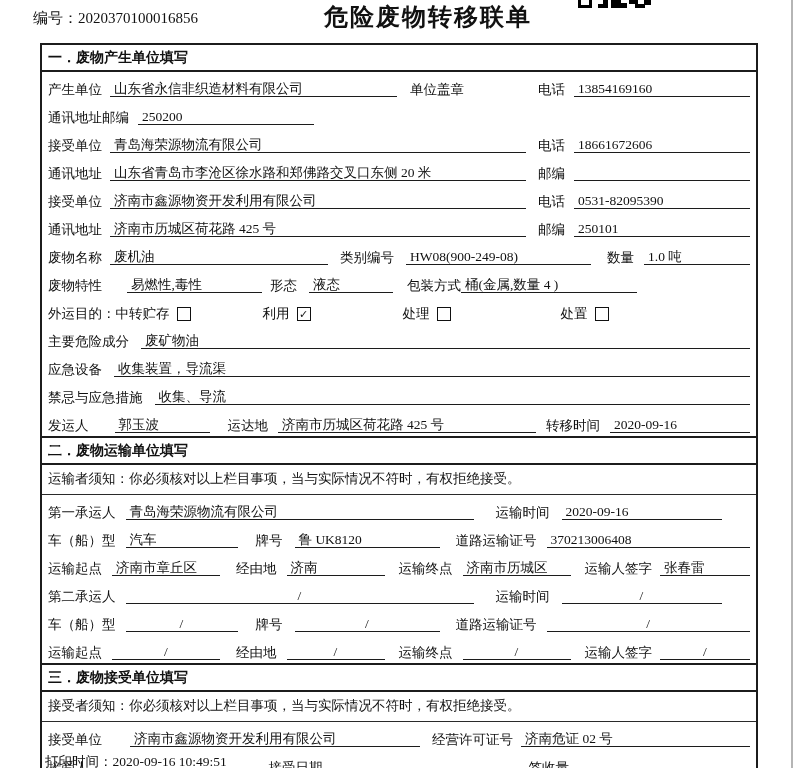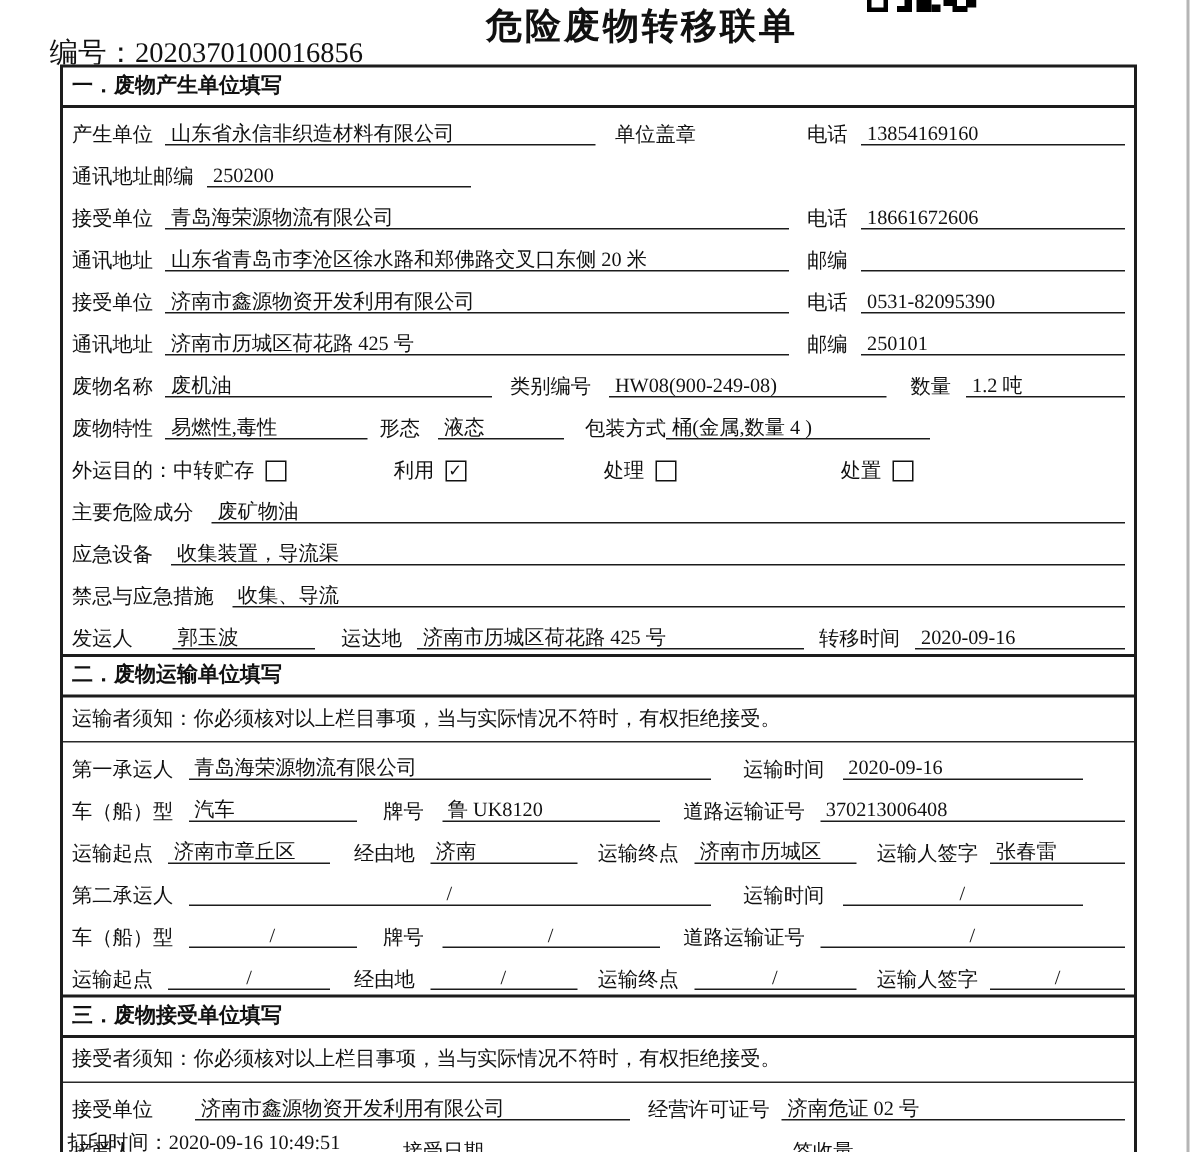--- a/index.html
+++ b/index.html
@@ -2,21 +2,21 @@
 <html><head>
 <meta charset="utf-8">
 <style>
   html,body{margin:0;padding:0;}
   body{
     width:796px;height:768px;position:relative;overflow:hidden;
     background:#ffffff;color:#111;
     font-family:"Liberation Serif","DejaVu Serif",serif;
     font-size:13.5px;
   }
-  .doc-no{position:absolute;left:33px;top:22px;font-size:19px;white-space:nowrap;}
+  .doc-no{position:absolute;left:33px;top:9px;font-size:15px;white-space:nowrap;}
   .title{position:absolute;left:0;right:0;top:1px;text-align:center;
          font-size:24px;font-weight:bold;letter-spacing:2px;transform:translateX(30px);}
   .qr{position:absolute;left:578px;top:0;width:73px;height:8px;}
   .edge-line{position:absolute;top:0;bottom:0;right:3px;width:2px;background:#b5b5b5;}
   .form{position:absolute;left:40px;top:43px;width:714px;border:2px solid #1c1c1c;background:#fff;}
   .sec-h{font-size:14px;font-weight:bold;padding:3px 6px;line-height:19px;border-bottom:2px solid #1c1c1c;white-space:nowrap;}
   .sec-h.mid{border-top:2px solid #1c1c1c;}
   .notice{font-size:13.5px;padding:5px 6px 6px 6px;border-bottom:1.5px solid #2a2a2a;white-space:nowrap;}
   .row{display:flex;align-items:flex-end;height:25px;padding:0 6px 3px 6px;line-height:15px;}
   .lbl{white-space:nowrap;flex-shrink:0;}
@@ -96,26 +96,26 @@
     <span class="lbl">邮编</span>
     <span class="u" style="width:176px;margin-left:9px">250101</span>
   </div>
 
   <div class="row">
     <span class="lbl">废物名称</span>
     <span class="u" style="width:218px;margin-left:8px">废机油</span>
     <span class="lbl" style="margin-left:12px">类别编号</span>
     <span class="u" style="width:185px;margin-left:12px">HW08(900-249-08)</span>
     <span class="lbl" style="margin-left:16px">数量</span>
-    <span class="u grow" style="margin-left:10px">1.2 吨</span>
+    <span class="u grow" style="margin-left:10px">1.0 吨</span>
   </div>
 
   <div class="row">
     <span class="lbl">废物特性</span>
-    <span class="u" style="width:135px;margin-left:8px">易燃性,毒性</span>
+    <span class="u" style="width:135px;margin-left:25px">易燃性,毒性</span>
     <span class="lbl" style="margin-left:8px">形态</span>
     <span class="u" style="width:84px;margin-left:12px">液态</span>
     <span class="lbl" style="margin-left:14px">包装方式</span>
     <span class="u" style="width:176px;">桶(金属,数量 4 )</span>
   </div>
 
   <div class="row">
     <span class="lbl">外运目的：</span>
     <span class="opt" style="margin-left:0">
       <span class="lbl">中转贮存</span>

